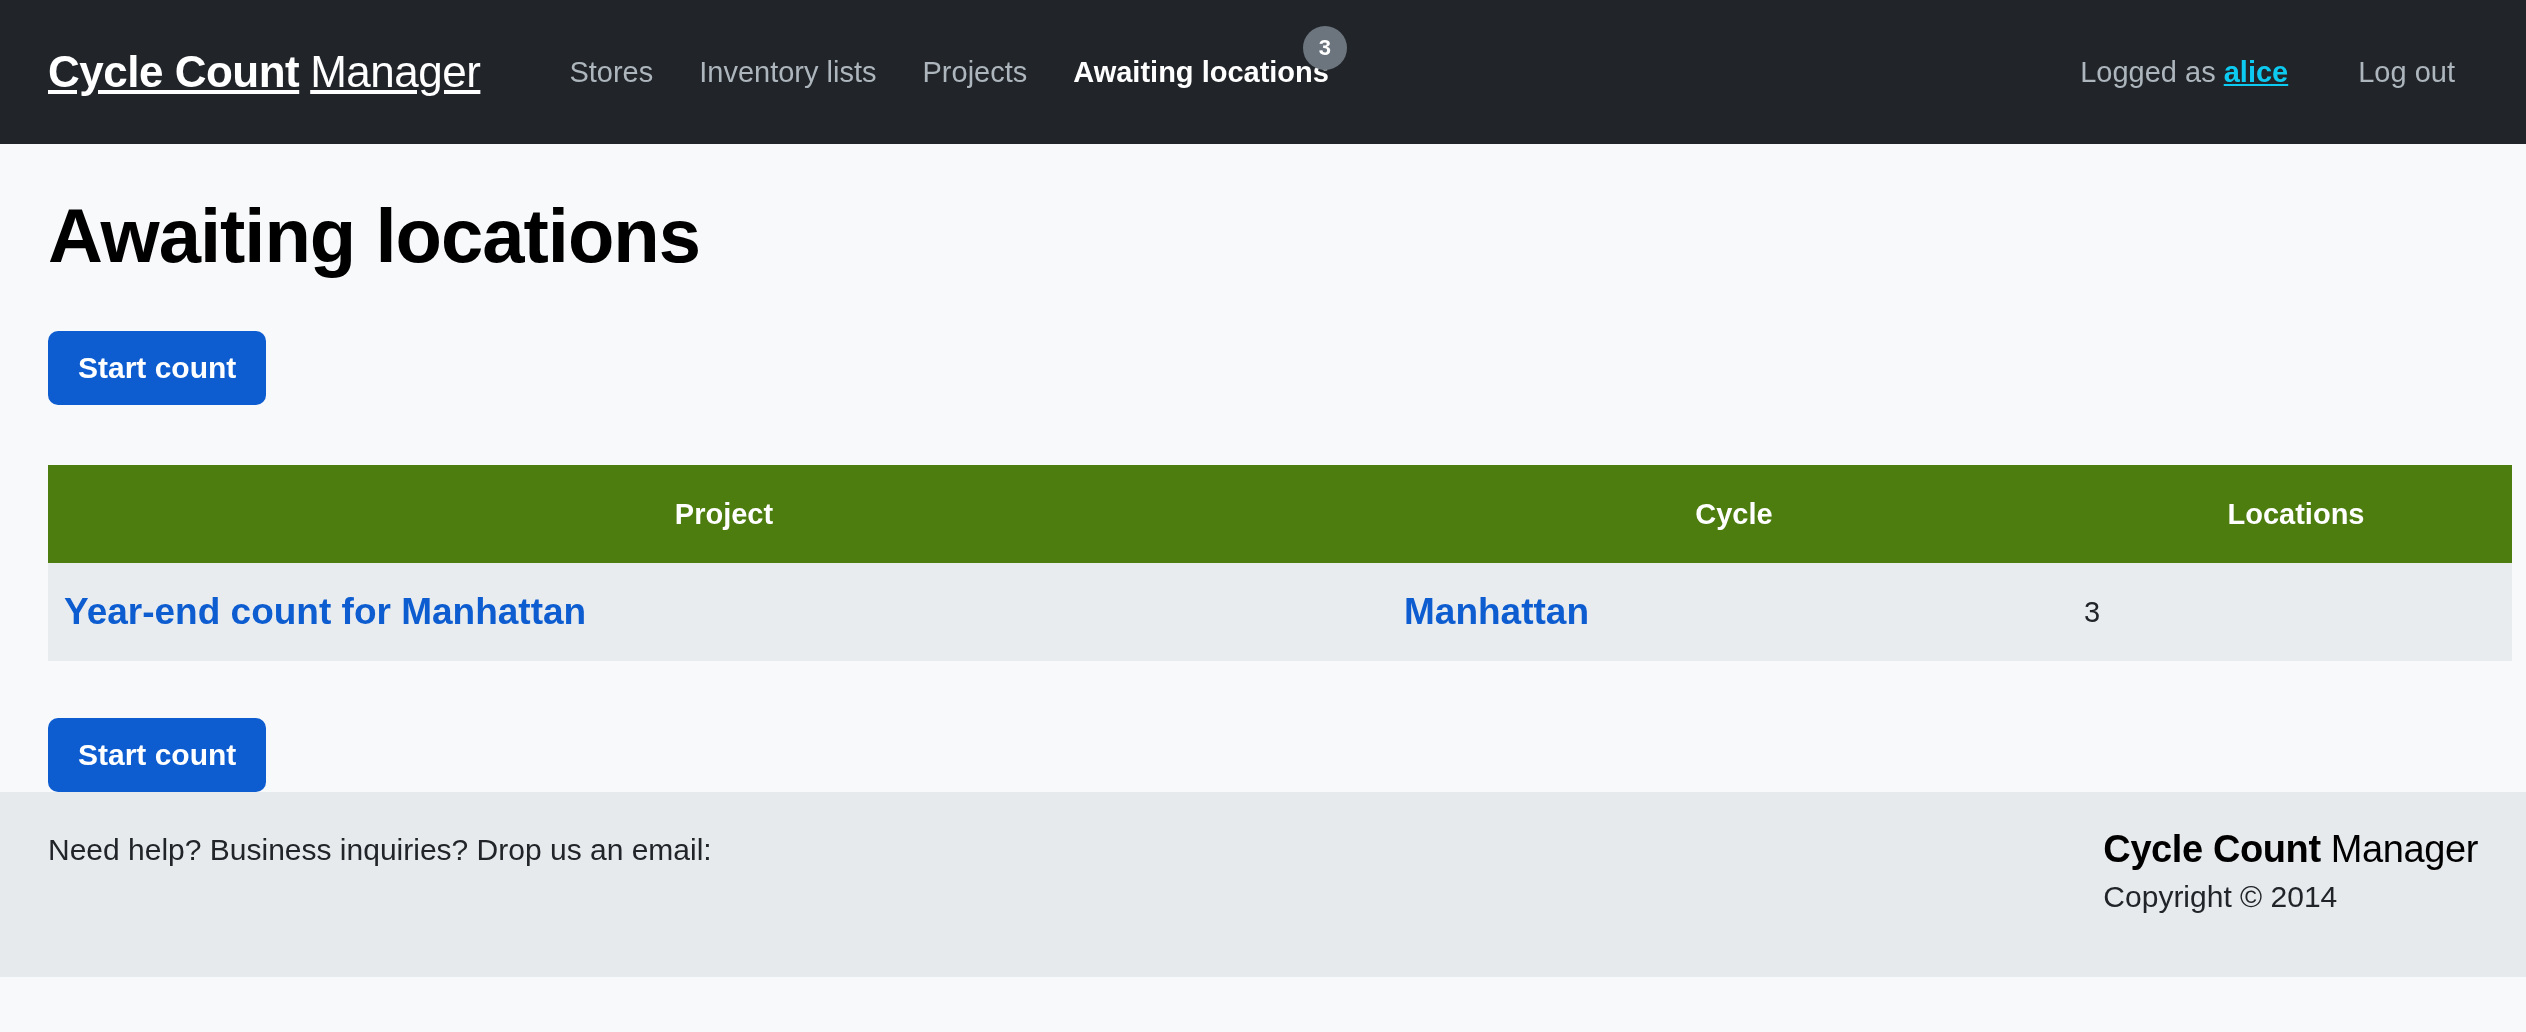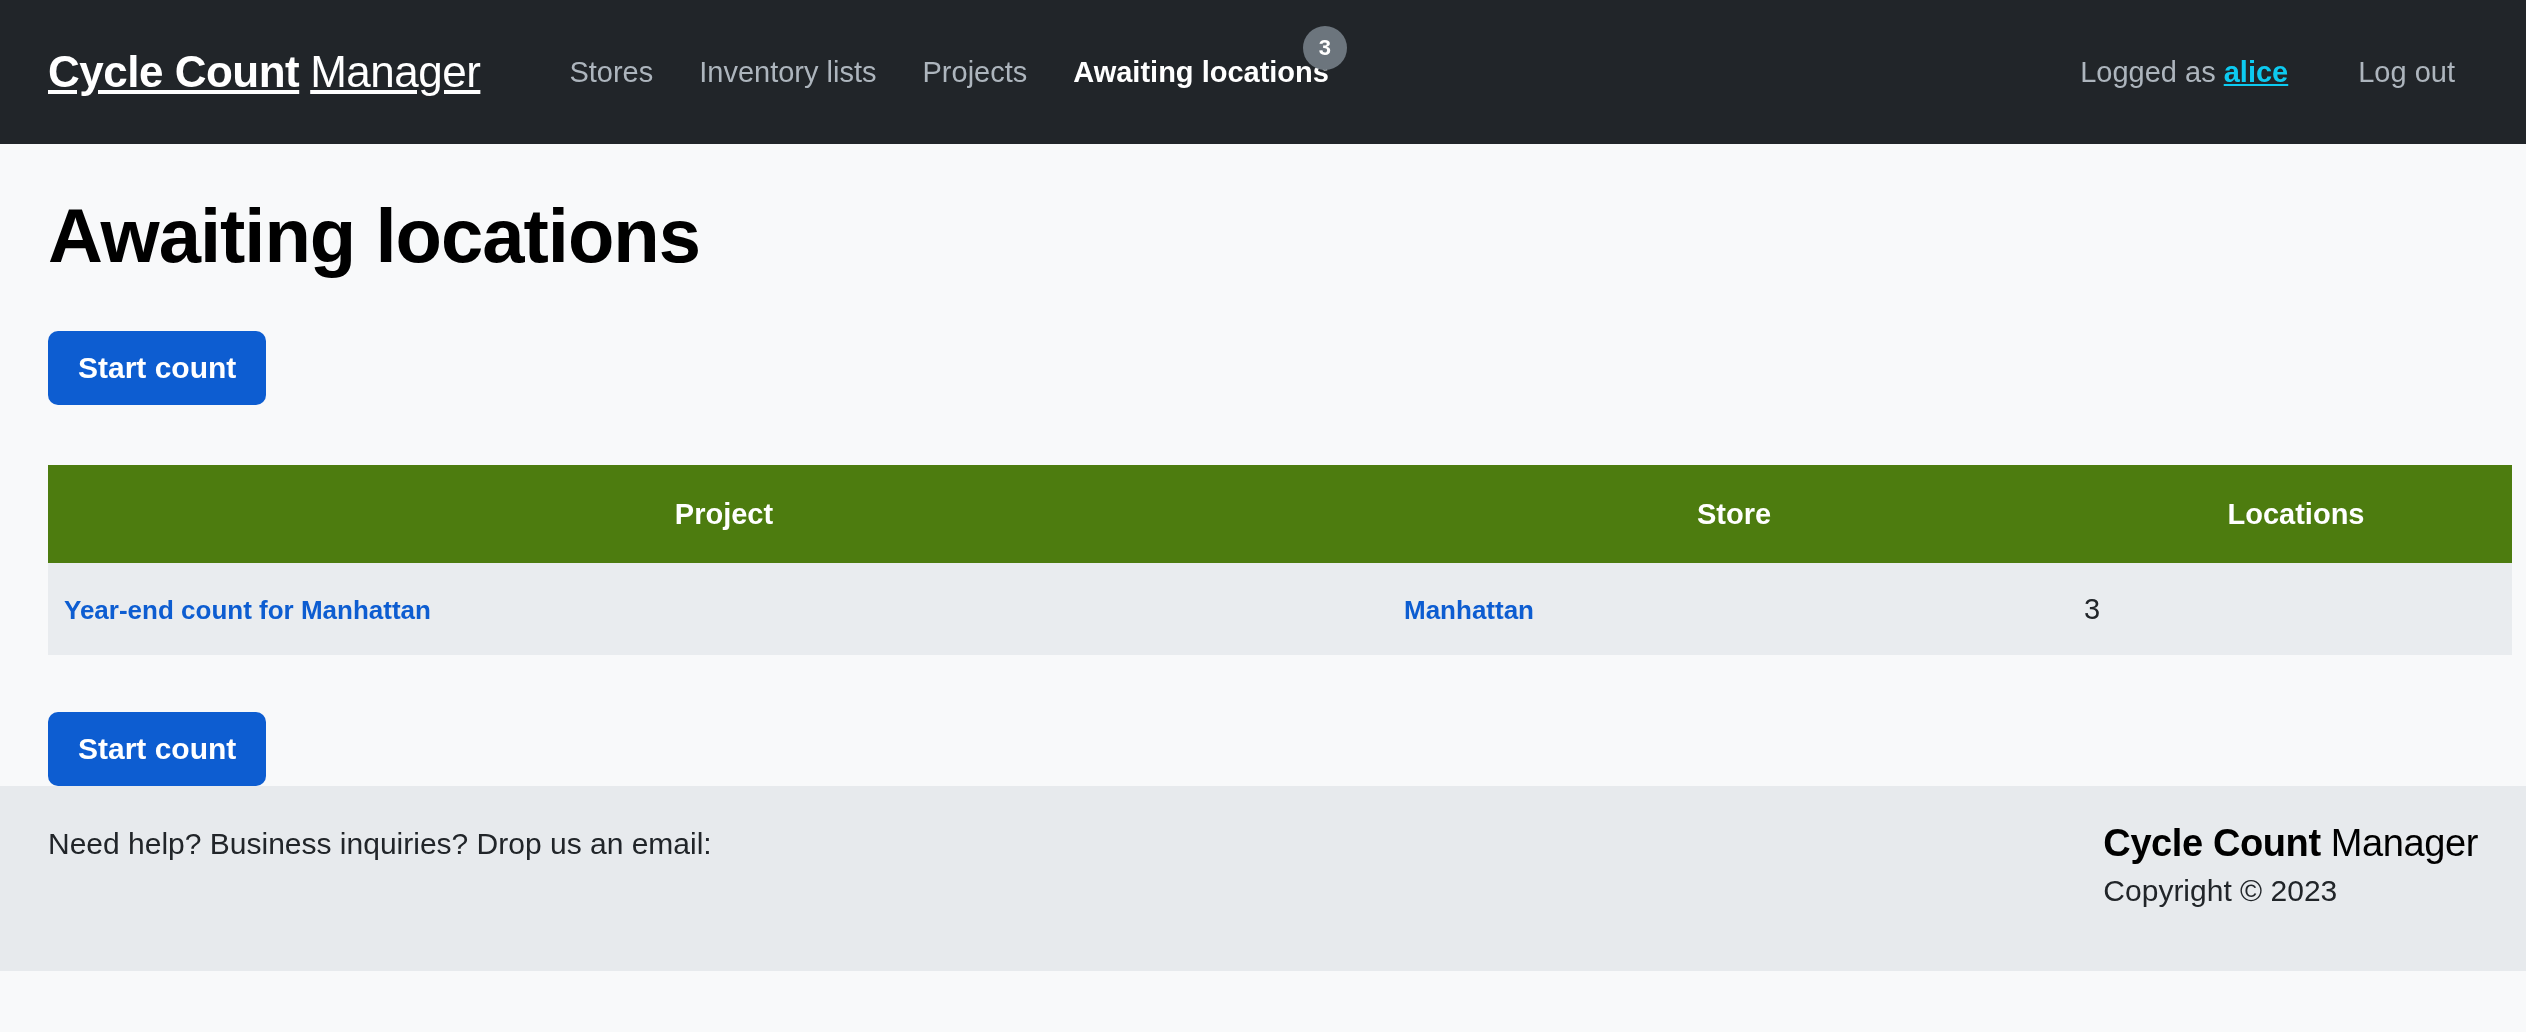--- a/index.html
+++ b/index.html
@@ -177,21 +177,21 @@
     border: none;
   }
   .col-project  { width: 1340px; }
   .col-store    { width: 680px; }
   .col-loc      { width: 444px; }
 
   .table-link {
     color: #0d5dd1;
     font-weight: 700;
     text-decoration: none;
-    font-size: 26px;
+    font-size: 37px;
   }
 
   
   .footer {
     flex: none;
     background: #e7eaed;
     padding: 36px 48px 0 48px;
     display: flex;
     align-items: flex-start;
     justify-content: space-between;
@@ -267,21 +267,21 @@
 
     <div class="btn-row-top">
       <button class="btn-primary" type="button">Start count</button>
     </div>
 
     <div class="table-wrap">
       <table class="data-table">
         <thead>
           <tr>
             <th class="col-project">Project</th>
-            <th class="col-store">Store</th>
+            <th class="col-store">Cycle</th>
             <th class="col-loc">Locations</th>
           </tr>
         </thead>
         <tbody>
           <tr>
             <td class="col-project">
               <a class="table-link" href="#">Year-end count for Manhattan</a>
             </td>
             <td class="col-store">
               <a class="table-link" href="#">Manhattan</a>
@@ -298,17 +298,17 @@
   </div>
 
   <div class="footer">
     <div class="footer-left">
       <span>Need help? Business inquiries? Drop us an email:</span>
     </div>
     <div class="footer-right">
       <div class="footer-brand">
         <span class="brand-strong">Cycle Count</span> <span class="brand-light">Manager</span>
       </div>
-      <div class="footer-copy">Copyright © 2023</div>
+      <div class="footer-copy">Copyright © 2014</div>
     </div>
   </div>
 
 </div>
 
 </body></html>

